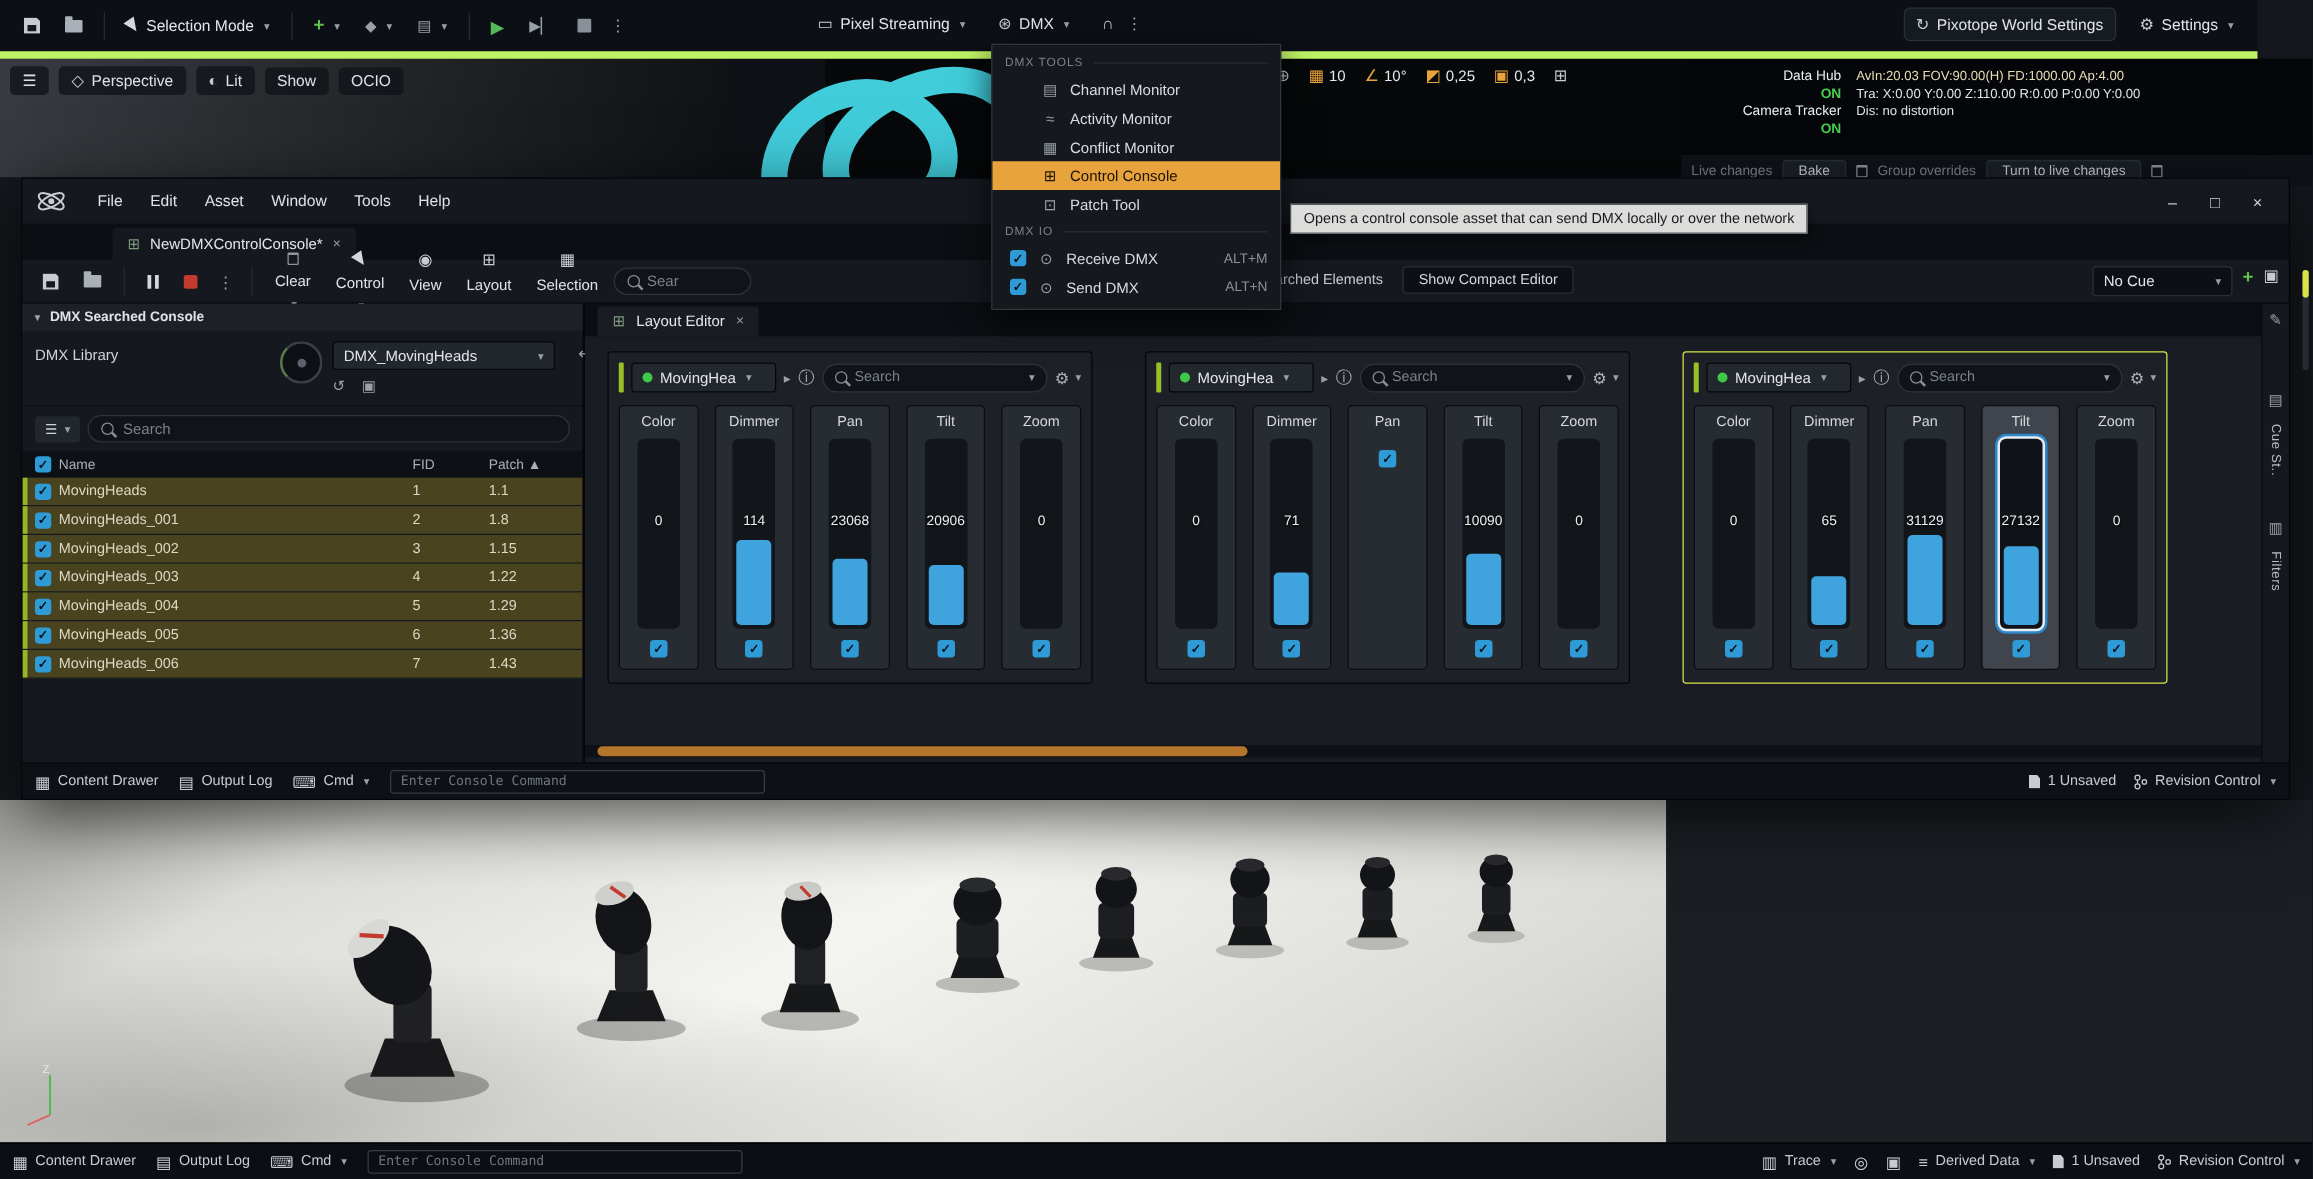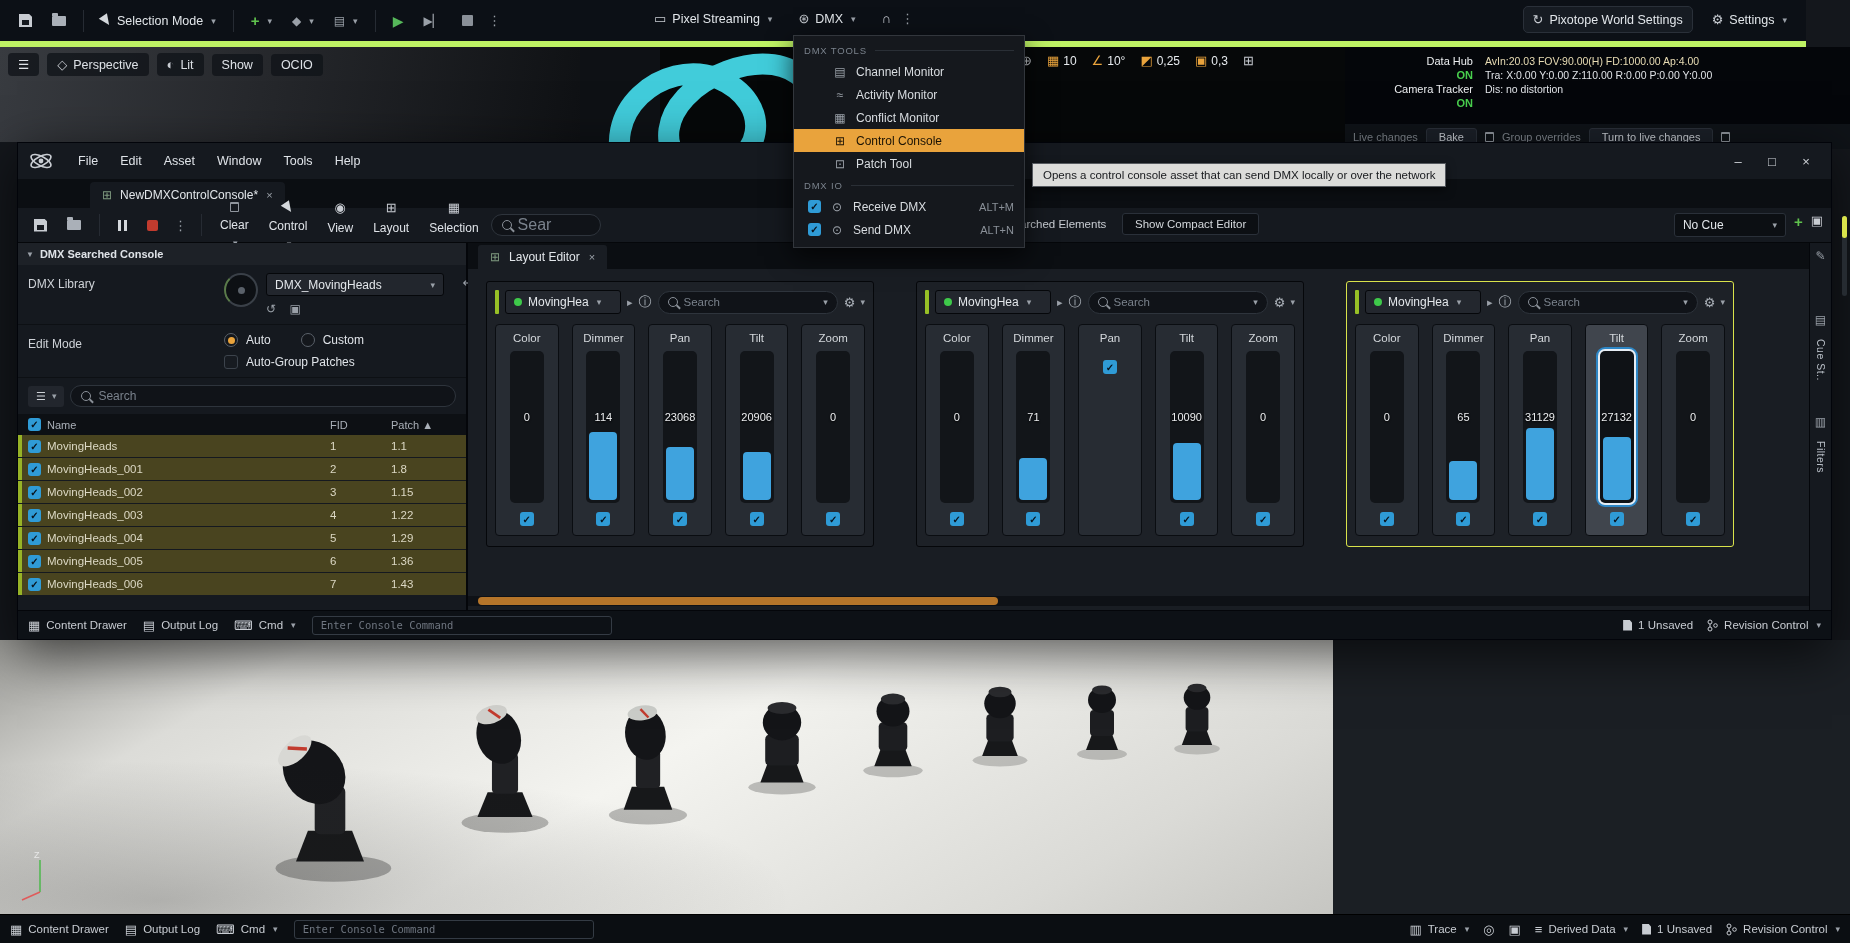--- a/index.html
+++ b/index.html
@@ -74,21 +74,21 @@
   .dw-wincontrols span{width:30px;text-align:center;font-size:13px;color:#cfd3d8;}
   .dw-tabs{height:29px;background:#0b0e12;display:flex;align-items:flex-end;padding-left:72px;}
   .dw-tab{height:26px;display:flex;align-items:center;gap:8px;background:#15191f;padding:0 12px;border-radius:4px 4px 0 0;font-size:12px;color:#e2e6ea;}
   .grid-ico{color:#7f9a7f;font-size:12px;}
   .close-x{color:#9aa0a8;font-size:11px;}
   .dw-toolbar{height:35px;display:flex;align-items:center;padding:0 8px;gap:4px;border-bottom:1px solid #05070a;position:relative;}
   .dtb{display:flex;align-items:center;gap:6px;padding:4px 8px;border-radius:4px;font-size:12px;color:#dfe3e8;white-space:nowrap;flex-direction:column;}
   .icon-pause{display:inline-flex;gap:3px;}
   .icon-pause i{width:3px;height:11px;background:#d4d8dc;display:block;}
   .icon-stopred{width:11px;height:11px;background:#c23b2e;border-radius:2px;display:inline-block;}
-  .searchpill{display:flex;align-items:center;gap:6px;background:#101318;border:1px solid #2e343c;border-radius:11px;height:22px;padding:0 10px;color:#7a828c;font-size:16px;width:110px;}
+  .searchpill{display:flex;align-items:center;gap:6px;background:#101318;border:1px solid #2e343c;border-radius:11px;height:22px;padding:0 10px;color:#7a828c;font-size:12px;width:110px;}
   .searched-el{position:absolute;left:988px;top:10px;font-size:11.5px;color:#c8ccd2;}
   .compact-btn{position:absolute;left:1104px;top:5px;padding:4px 12px;background:#0c0f13;border:1px solid #2a3039;border-radius:3px;font-size:11.5px;color:#d4d8dc;}
   .dw-tb-right{margin-left:auto;display:flex;align-items:flex-start;gap:8px;}
   .nocue{display:flex;align-items:center;justify-content:space-between;background:#0c0f13;border:1px solid #2a3039;border-radius:3px;height:24px;width:112px;padding:0 8px;font-size:12px;color:#e2e6ea;}
   .plus-green{color:#5fc24d;font-weight:bold;font-size:15px;}
 
   .dw-content{position:absolute;top:100px;left:0;right:0;bottom:29px;display:flex;}
   
   .lp{width:450px;background:#15191f;border-right:2px solid #04060a;display:flex;flex-direction:column;flex:none;}
   .lp-header{height:22px;background:#1d2127;display:flex;align-items:center;gap:6px;padding:0 8px;font-size:11px;font-weight:bold;color:#dfe3e8;}
@@ -411,36 +411,20 @@
                 <span>DMX_MovingHeads</span>
                 <span class="chev">▾</span>
               </div>
               <div style="margin-top:6px;">
                 <span class="mini-ico">↺</span>
                 <span class="mini-ico">▣</span>
               </div>
             </div>
           </div>
           <div class="lp-undo">↩</div>
-        </div>
-        <div class="lp-row">
-          <div class="lp-label">Edit Mode</div>
-          <div class="lp-ctrl">
-            <div class="rad-row">
-              <span class="radio on"></span>
-              <span>Auto</span>
-              <span style="width:14px;"></span>
-              <span class="radio"></span>
-              <span>Custom</span>
-            </div>
-            <div class="rad-row" style="margin-top:8px;">
-              <span class="checkbox empty"></span>
-              <span>Auto-Group Patches</span>
-            </div>
-          </div>
         </div>
         <div class="lp-search-row">
           <div class="filter-btn">
               <span>☰</span>
               <span class="chev">▾</span>
             </div>
           <div class="search-pill">
             <span class="icon-search"></span>
             <span>Search</span>
           </div>

